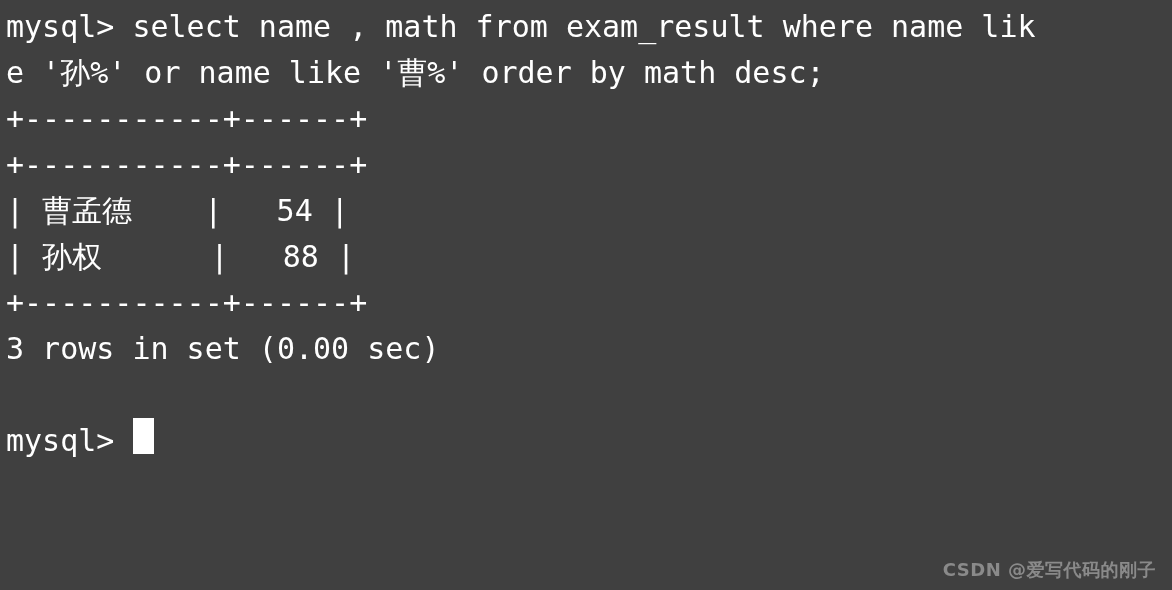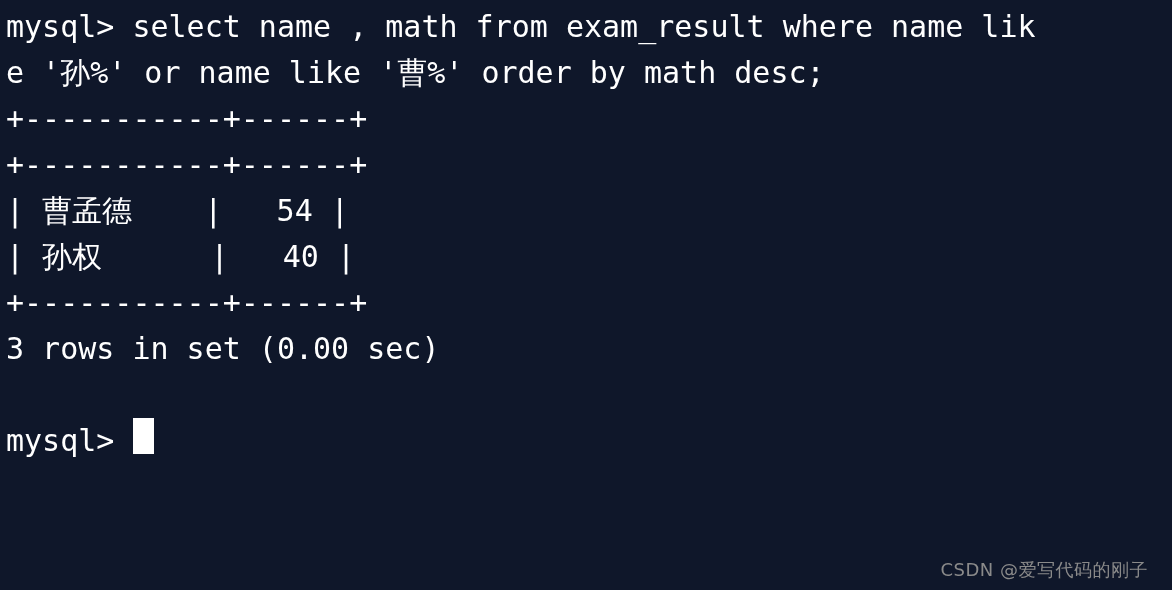--- a/index.html
+++ b/index.html
@@ -5,21 +5,21 @@
   html, body {
     margin: 0;
     padding: 0;
     background: #000000;
   }
 
   #terminal {
     position: relative;
     width: 1172px;
     height: 590px;
-    background: #0f172a;
+    background: #404040;
     overflow: hidden;
     font-family: "DejaVu Sans Mono", "Liberation Mono", monospace;
   }
 
   #screen {
     position: absolute;
     left: 6px;
     top: 4px;
     width: 1166px;
   }
@@ -54,48 +54,49 @@
     display: inline-block;
     width: 21px;
     height: 36px;
     background: #ffffff;
     vertical-align: middle;
     margin-left: 1px;
   }
 
   #watermark {
     position: absolute;
-    right: 24px;
+    right: 16px;
     bottom: 8px;
     font-family: "DejaVu Sans", "Liberation Sans", sans-serif;
     font-size: 18px;
     color: #8a8a8a;
     white-space: pre;
     letter-spacing: 0.5px;
+    font-weight: bold;
   }
 </style>
 </head>
 <body>
 
 <div id="terminal">
   <div id="screen">
 
     <div class="line">mysql&gt; select name , math from exam_result where name lik</div>
 
     <div class="line">e '孙%' or name like '曹%' order by math desc;</div>
 
     <div class="line">+-----------+------+</div>
 
 
     <div class="line">+-----------+------+</div>
 
     <div class="line">| 曹孟德    |   54 |</div>
 
 
-    <div class="line">| 孙权      |   40 |</div>
+    <div class="line">| 孙权      |   88 |</div>
 
     <div class="line">+-----------+------+</div>
 
     <div class="line">3 rows in set (0.00 sec)</div>
 
     <div class="line blank"> </div>
 
     <div class="prompt-line">
       <span class="prompt-text">mysql&gt; </span>
       <span class="cursor-block"></span>

